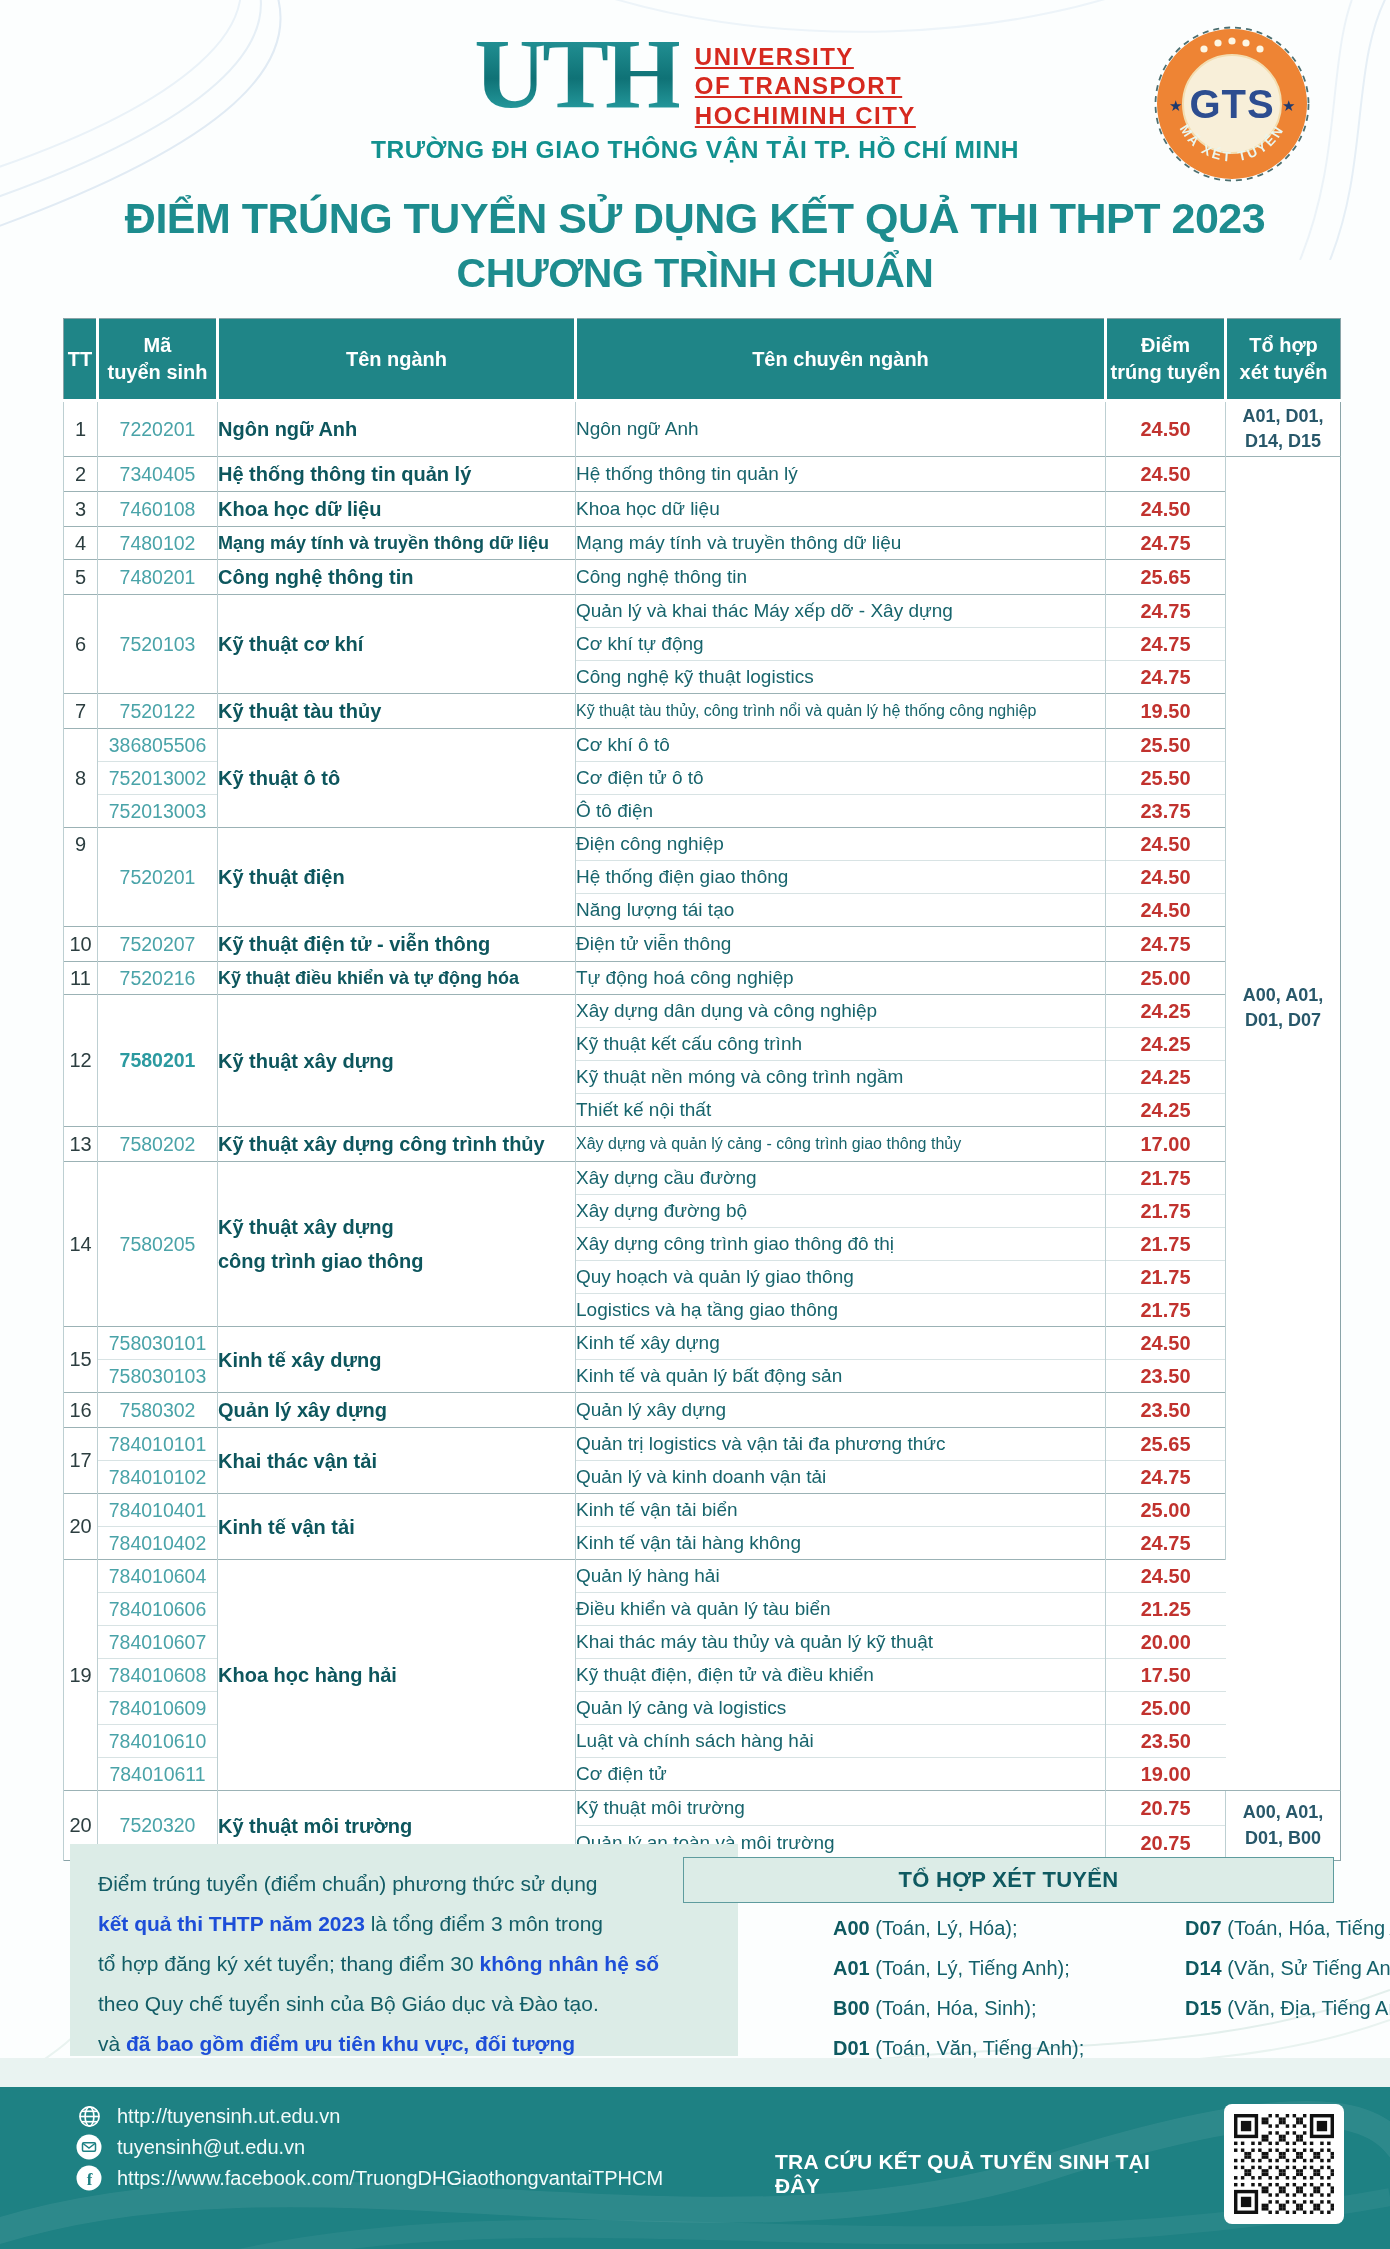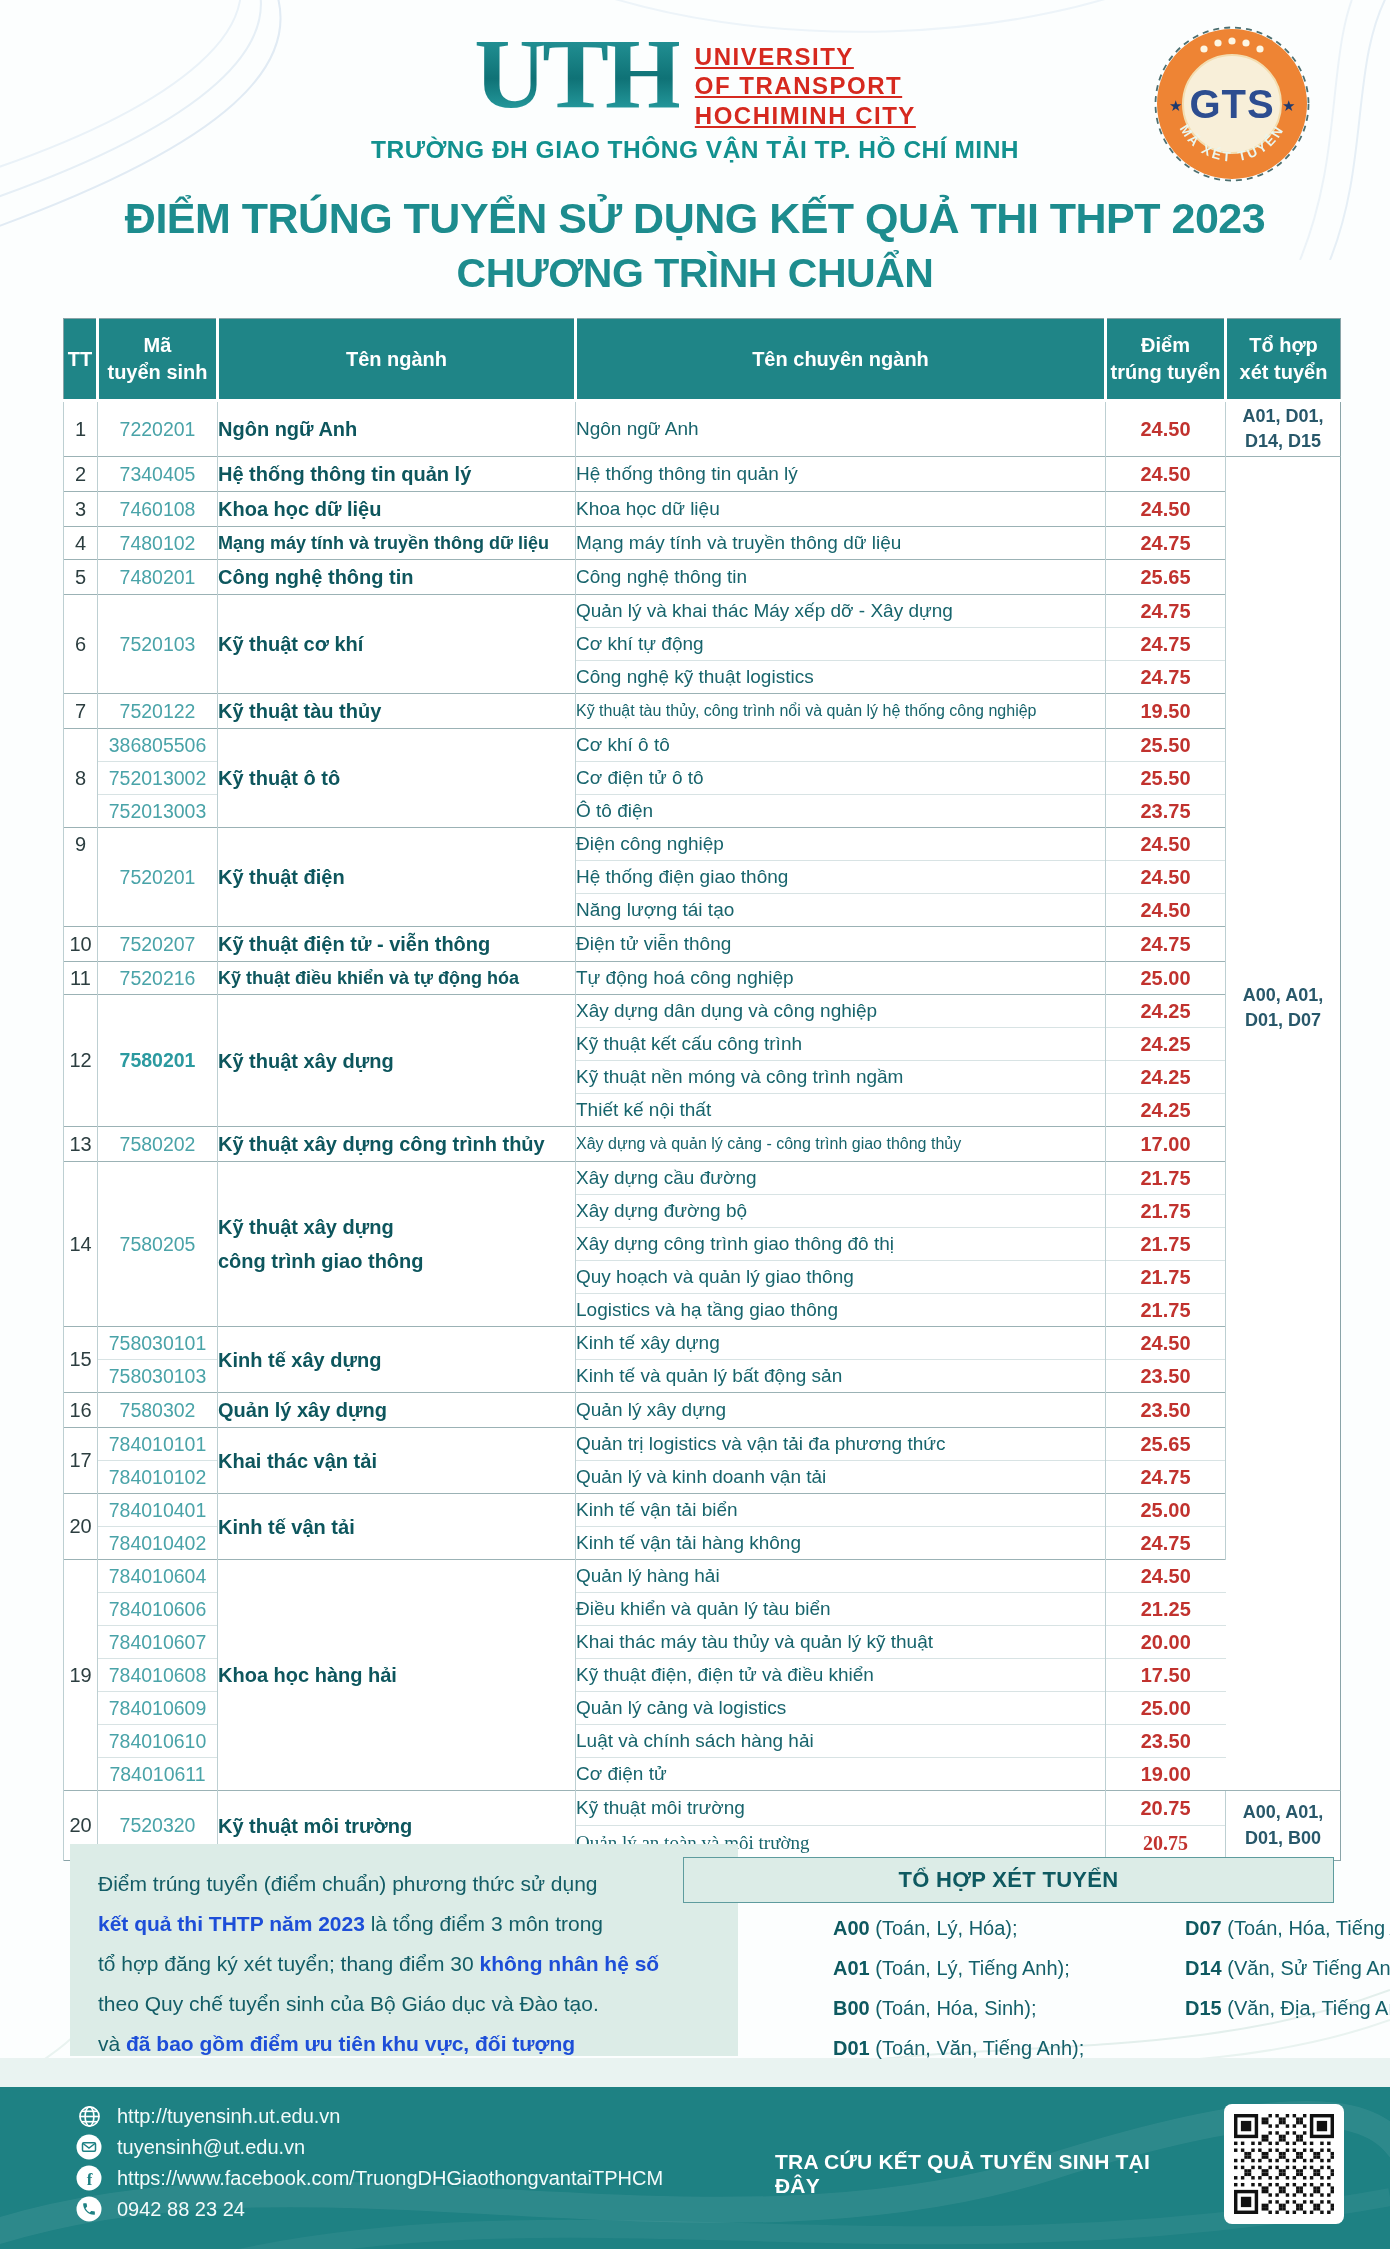--- a/index.html
+++ b/index.html
@@ -425,21 +425,21 @@
       </tr>
       <tr class="gstart" style="height: 35px;">
         <td class="tt" rowspan="2">20</td>
         <td class="code" rowspan="2">7520320</td>
         <td class="nganh" rowspan="2">Kỹ thuật môi trường</td>
         <td class="chuyen tint">Kỹ thuật môi trường</td>
         <td class="score tint">20.75</td>
         <td class="tohop" rowspan="2">A00, A01,
 D01, B00</td>
       </tr>
-      <tr style="height: 35px; font-family: Liberation Serif, serif;">
+      <tr style="height: 35px;">
         <td class="chuyen">Quản lý an toàn và môi trường</td>
         <td class="score">20.75</td>
       </tr>
     </tbody>
 </table>
 
 <div class="note-box" id="note-box">
     <div><span>Điểm trúng tuyển (điểm chuẩn) phương thức sử dụng</span></div>
     <div><b>kết quả thi THTP năm 2023</b><span> là tổng điểm 3 môn trong</span></div>
     <div><span>tổ hợp đăng ký xét tuyển; thang điểm 30 </span><b>không nhân hệ số</b></div>
@@ -491,29 +491,20 @@
         <span>tuyensinh@ut.edu.vn</span>
       </div>
       <div class="contact-row">
         <span class="cicon">
           <svg width="26" height="26" viewBox="0 0 26 26">
             <circle cx="13" cy="13" r="12.5" fill="#fff"></circle>
             <text x="13.5" y="19.5" text-anchor="middle" font-family="Liberation Serif, serif" font-weight="bold" font-size="17" fill="#1e8183">f</text>
           </svg>
         </span>
         <span>https://www.facebook.com/TruongDHGiaothongvantaiTPHCM</span>
-      </div>
-      <div class="contact-row">
-        <span class="cicon">
-          <svg width="26" height="26" viewBox="0 0 26 26">
-            <circle cx="13" cy="13" r="12.5" fill="#fff"></circle>
-            <path transform="translate(5.2,5.2) scale(0.65)" d="M6.62 10.79c1.44 2.83 3.76 5.14 6.59 6.59l2.2-2.2c.27-.27.67-.36 1.02-.24 1.12.37 2.33.57 3.57.57.55 0 1 .45 1 1V20c0 .55-.45 1-1 1-9.39 0-17-7.61-17-17 0-.55.45-1 1-1h3.5c.55 0 1 .45 1 1 0 1.25.2 2.45.57 3.57.11.35.03.74-.25 1.02l-2.2 2.2z" fill="#1e8183"></path>
-          </svg>
-        </span>
-        <span>0942 88 23 24</span>
       </div>
     </div>
   <div class="tra-cuu">TRA CỨU KẾT QUẢ TUYỂN SINH TẠI ĐÂY</div>
   <div class="qr-frame">
     <svg id="qr-svg" width="100" height="100" viewBox="0 0 29 29">
         <rect x="0" y="0" width="29" height="29" fill="#fff"></rect>
         <rect x="10" y="0" width="1" height="1" fill="#111"></rect>
         <rect x="12" y="0" width="1" height="1" fill="#111"></rect>
         <rect x="15" y="0" width="1" height="1" fill="#111"></rect>
         <rect x="17" y="0" width="1" height="1" fill="#111"></rect>

